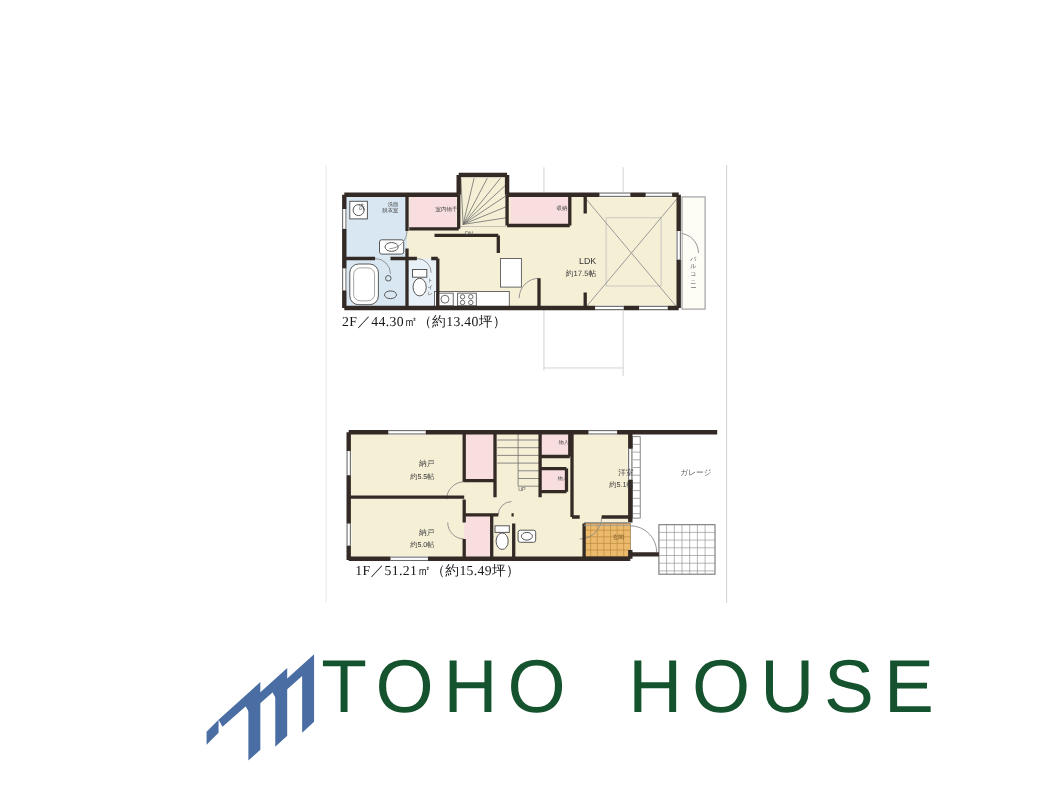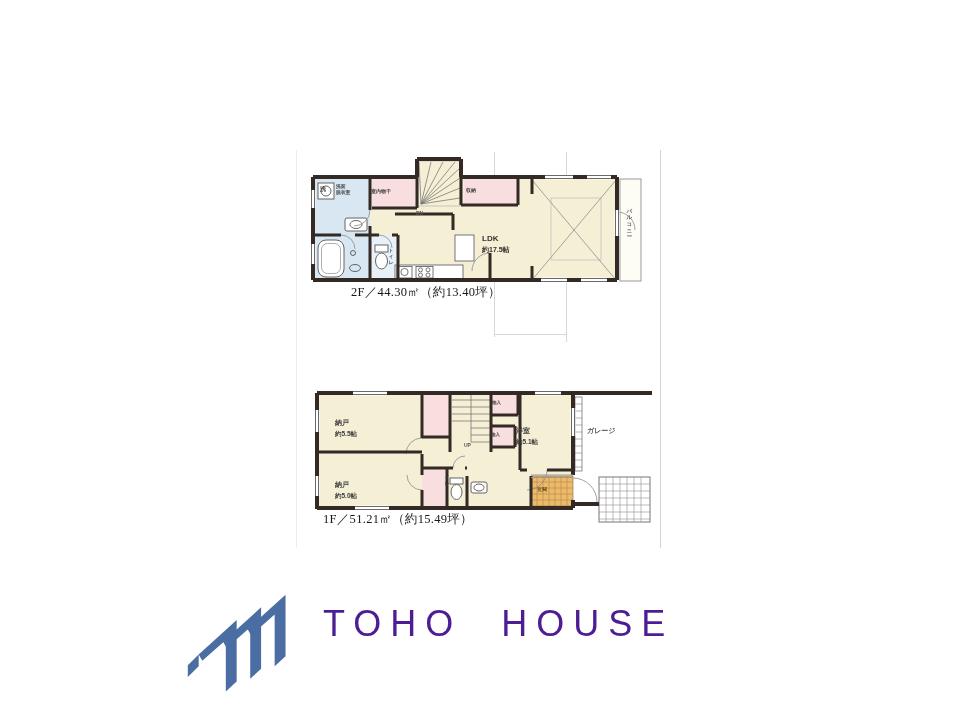--- a/index.html
+++ b/index.html
@@ -1,33 +1,33 @@
 <!DOCTYPE html>
 <html><head>
 <meta charset="utf-8">
 <style>
   html,body{margin:0;padding:0;}
   body{
     width:960px;height:720px;position:relative;overflow:hidden;
     background:#ffffff;font-family:"Liberation Sans",sans-serif;
   }
   .abs{position:absolute;}
-  .lbl{position:absolute;color:#3c3c3c;text-align:left;line-height:1.25;white-space:nowrap;font-weight:bold;}
+  .lbl{position:absolute;color:#3c3c3c;text-align:right;line-height:1.25;white-space:nowrap;}
   .lbl .l2{display:block;}
   .area-label{
     position:absolute;font-family:"Liberation Serif",serif;
     font-size:12.5px;color:#171717;letter-spacing:.3px;white-space:nowrap;
   }
   .vtext{writing-mode:vertical-rl;text-orientation:upright;letter-spacing:1px;}
   .guide{position:absolute;background:#d8d8d8;}
   .scanline{position:absolute;background:#d4d4d4;}
   #logo-text{
-    position:absolute;left:323px;top:592px;height:64px;line-height:64px;
-    font-size:36px;letter-spacing:9px;word-spacing:20px;
-    color:#4c1d95;font-family:"Liberation Sans",sans-serif;font-weight:500;
+    position:absolute;left:292px;top:592px;height:64px;line-height:64px;
+    font-size:68px;letter-spacing:9px;word-spacing:20px;
+    color:#14532d;font-family:"Liberation Sans",sans-serif;font-weight:500;
   }
   svg{display:block;}
 </style>
 </head>
 <body>
 
 <div class="scanline" style="left:660px;top:150px;width:1px;height:398px;"></div>
 <div class="scanline" style="left:296px;top:150px;width:1px;height:398px;opacity:.45;"></div>
 
 <div class="guide" style="left:494px;top:152px;width:1px;height:185px;"></div>
@@ -138,21 +138,21 @@
 </div>
 <div class="lbl" style="left:371px;top:188px;width:45px;font-size:5px;">室内物干</div>
 <div class="lbl" style="left:466px;top:187px;width:50px;font-size:5px;">収納</div>
 <div class="lbl" style="left:416px;top:210px;width:14px;font-size:5px;color:#555;">DN</div>
 <div class="lbl vtext" style="left:388px;top:245px;font-size:4.5px;height:22px;">トイレ</div>
 <div class="lbl" style="left:482px;top:226px;width:60px;color:#333;">
   <span style="font-size:8px;">LDK</span>
   <span class="l2" style="font-size:7px;">約17.5帖</span>
 </div>
 <div class="lbl vtext" style="left:626px;top:204px;font-size:5.5px;height:55px;color:#555;">バルコニー</div>
-<div class="area-label" style="left:311px;top:284px;margin-left:40px;">2F／44.30㎡（約13.40坪）</div>
+<div class="area-label" style="left:311px;top:284px;">2F／44.30㎡（約13.40坪）</div>
 
 <div class="abs" style="left:295px;top:380px;width:372px;height:150px;">
 <svg width="372" height="150" viewBox="0 0 372 150">
 
   <g>
     <rect x="22" y="14" width="256" height="114" fill="#f5efd6"></rect>
     <rect x="127" y="14" width="27" height="43" fill="#f8dede"></rect>
     <rect x="127" y="88" width="25" height="40" fill="#f8dede"></rect>
     <rect x="196" y="14" width="27" height="21" fill="#f8dede"></rect>
     <rect x="196" y="46" width="24" height="21" fill="#f8dede"></rect>

